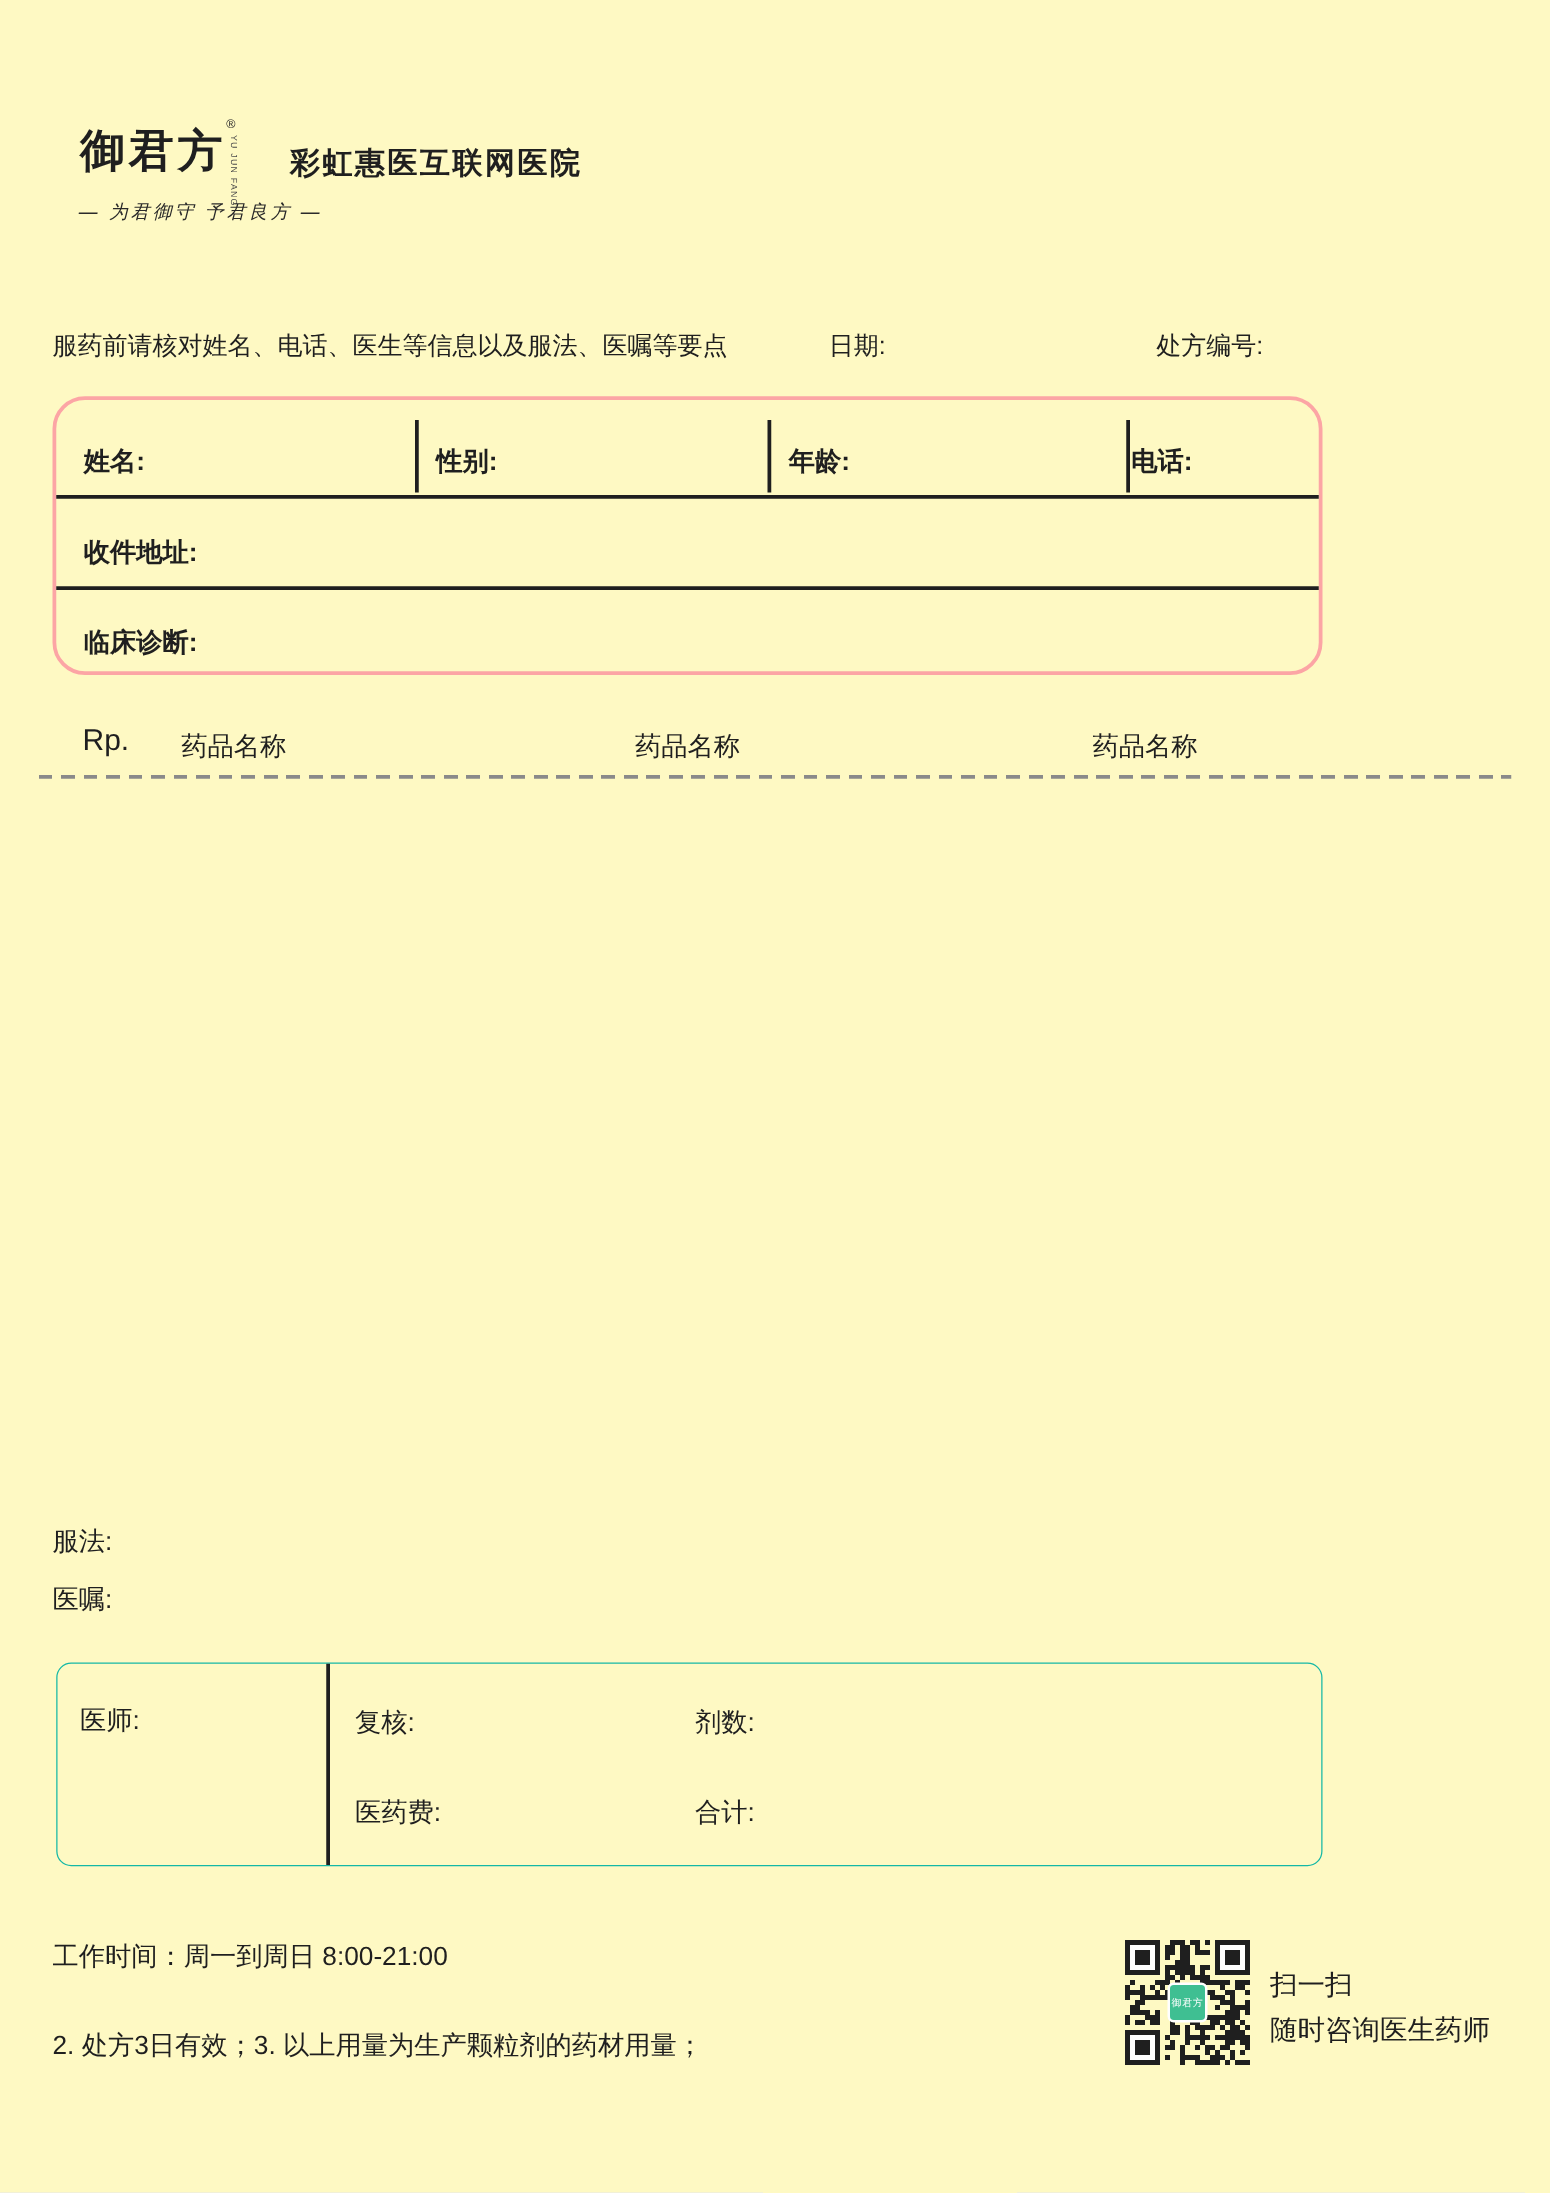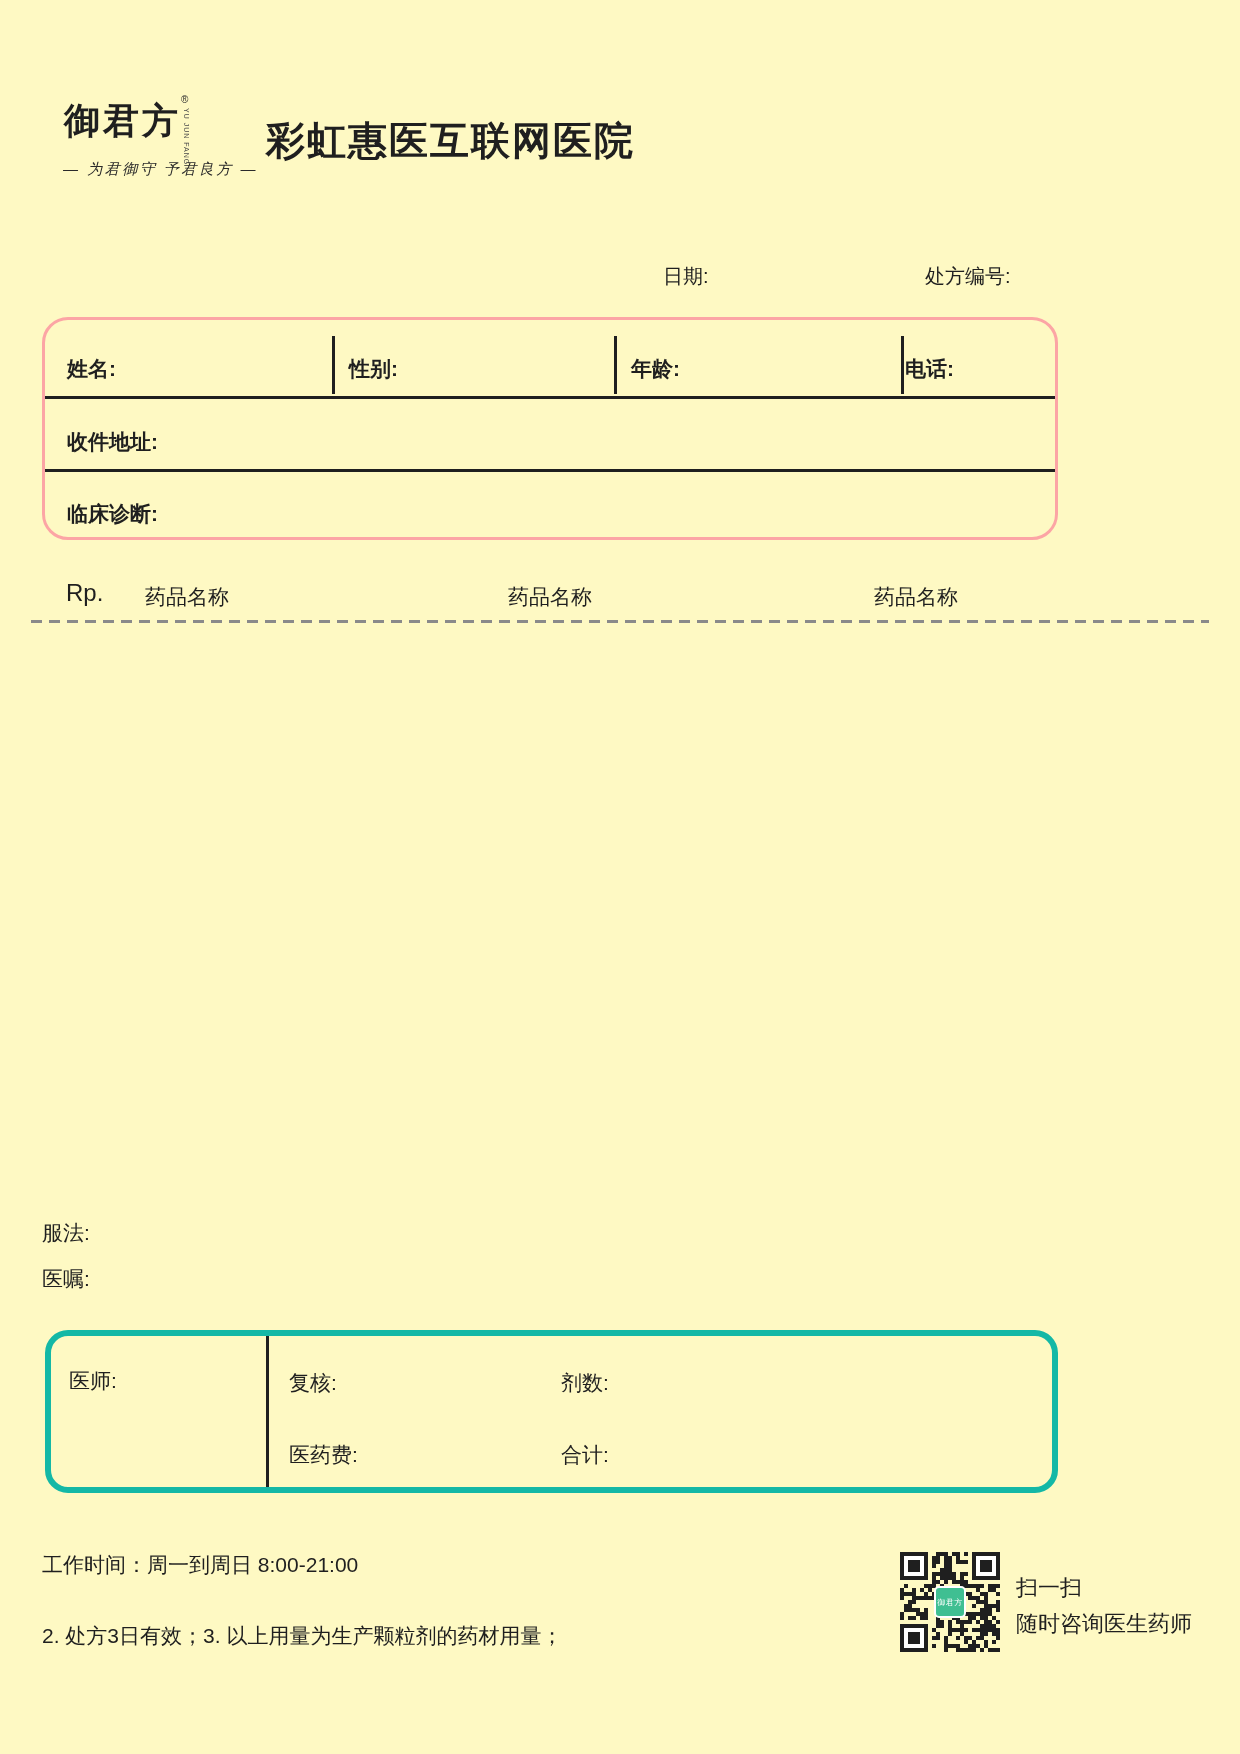--- a/index.html
+++ b/index.html
@@ -11,21 +11,21 @@
   }
   .abs { position:absolute; white-space:nowrap; }
 
   
   .logo-text   { left:64px;  top:97px;  font-family:"DejaVu Serif","Liberation Serif",serif;
                  font-size:36px; font-weight:700; letter-spacing:3px; }
   .logo-reg    { left:181px; top:94px;  font-size:10px; color:#2a2a2a; }
   .logo-vert   { left:183px; top:108px; writing-mode:vertical-rl; font-size:7px;
                  letter-spacing:1px; color:#4a4a4a; }
   .logo-tagline{ left:63px;  top:160px; font-size:15px; letter-spacing:2.5px; color:#2a2a2a;font-style:italic; }
-  .hospital-title { left:232px; top:114px; font-size:39px; font-weight:800; letter-spacing:2px;margin-left:34px; }
+  .hospital-title { left:232px; top:114px; font-size:24px; font-weight:800; letter-spacing:2px; }
 
   
   .reminder   { left:42px;  top:263px; font-size:20px; }
   .date-label { left:663px; top:263px; font-size:20px; }
   .rxno-label { left:925px; top:263px; font-size:20px; }
 
   
   .patient-box { left:42px; top:317px; width:1016px; height:223px;
                  border:3px solid #fca5a5; border-radius:26px; box-sizing:border-box;font-weight:bold; }
   .patient-box .lbl { position:absolute; font-size:21px; white-space:nowrap; }
@@ -47,21 +47,21 @@
   .col-3    { left:874px; top:583px; font-size:21px; }
   .dashline { left:31px; top:620px; width:1178px; height:3px;
               background:repeating-linear-gradient(90deg,#8a8a8a 0 11px,transparent 11px 18px); }
 
   
   .usage-label  { left:42px; top:1219px; font-size:21px; }
   .advice-label { left:42px; top:1265px; font-size:21px; }
 
   
   .sign-box { left:45px; top:1330px; width:1013px; height:163px;
-              border:6px solid #14b8a6; border-radius:23px; box-sizing:border-box; }
+              border:1px solid #14b8a6; border-radius:12px; box-sizing:border-box; }
   .sign-box .lbl { position:absolute; font-size:21px; white-space:nowrap; }
   .sign-vdiv { position:absolute; left:215px; top:0; bottom:0; width:2.5px; background:#1f1f1f; }
   .lbl-physician { left:18px;  top:31px;  }
   .lbl-review    { left:238px; top:33px;  }
   .lbl-doses     { left:510px; top:33px;  }
   .lbl-fee       { left:238px; top:105px; }
   .lbl-total     { left:510px; top:105px; }
 
   
   .hours { left:42px; top:1551px; font-size:21px; }
@@ -81,20 +81,21 @@
 <body>
 
 <div class="page">
 
   <div class="abs logo-text">御君方</div>
   <div class="abs logo-reg">®</div>
   <div class="abs logo-vert">YU JUN FANG</div>
   <div class="abs logo-tagline">— 为君御守 予君良方 —</div>
   <div class="abs hospital-title">彩虹惠医互联网医院</div>
 
+  <div class="abs reminder">服药前请核对姓名、电话、医生等信息以及服法、医嘱等要点</div>
   <div class="abs date-label">日期:</div>
   <div class="abs rxno-label">处方编号:</div>
 
   <div class="abs patient-box">
     <span class="lbl lbl-name">姓名:</span>
     <span class="lbl lbl-gender">性别:</span>
     <span class="lbl lbl-age">年龄:</span>
     <span class="lbl lbl-phone">电话:</span>
     <div class="vdiv vdiv-1"></div>
     <div class="vdiv vdiv-2"></div>

